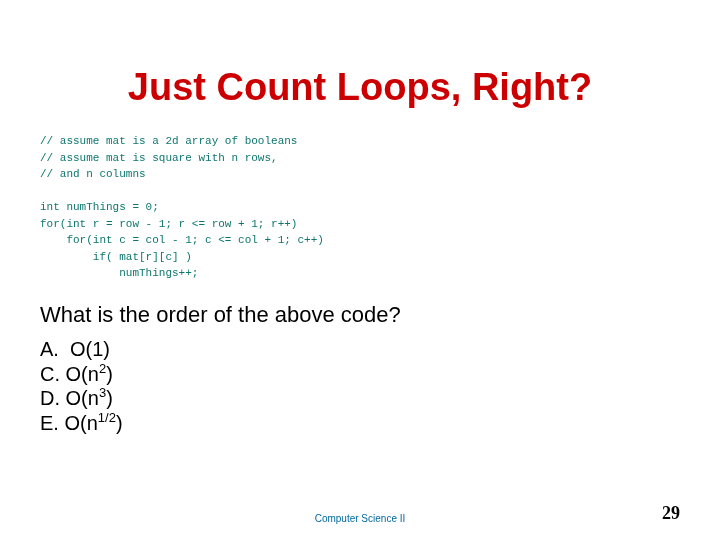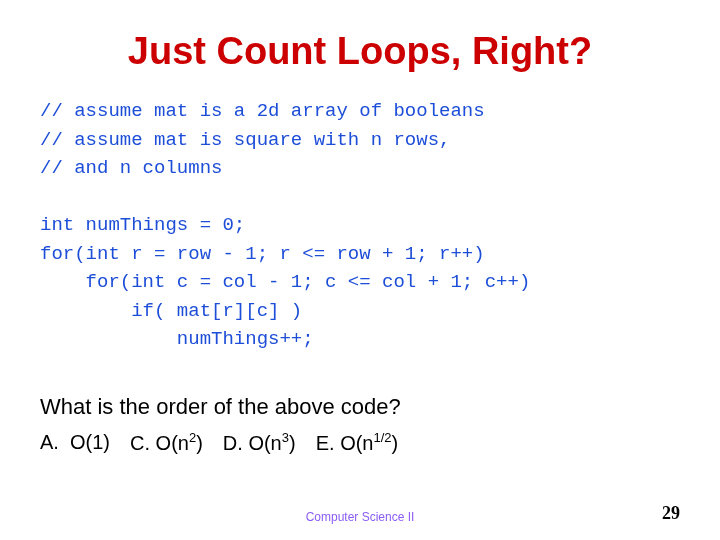--- a/index.html
+++ b/index.html
@@ -25,45 +25,45 @@
       flex-direction: column;
     }
 
     .slide-title {
       font-size: 38px;
       font-weight: bold;
       color: #cc0000;
       text-align: center;
       margin-bottom: 24px;
       font-family: Arial, sans-serif;
+      margin-top: 36px;
     }
 
     .code-block {
       font-family: 'Courier New', Courier, monospace;
-      font-size: 19px;
-      color: #1d4ed8;
+      font-size: 11px;
+      color: #0f766e;
       line-height: 1.5;
-      margin-bottom: 20px;
       white-space: pre;
     }
 
     .question-section {
       margin-top: 20px;
     }
 
     .question-text {
       font-size: 22px;
       color: #000000;
       margin-bottom: 10px;
       font-family: Arial, sans-serif;
     }
 
     .answer-options {
       display: flex;
-      flex-direction: row;
+      flex-direction: column;
       align-items: baseline;
       gap: 0px;
       font-size: 20px;
       font-family: Arial, sans-serif;
       color: #000000;
     }
 
     .answer-option {
       margin-right: 20px;
       white-space: nowrap;
@@ -78,22 +78,22 @@
       position: absolute;
       bottom: 16px;
       left: 0;
       right: 0;
       display: flex;
       justify-content: center;
       align-items: center;
     }
 
     .footer-title {
-      font-size: 12px;
-      color: #8b5cf6;
+      font-size: 10px;
+      color: #0369a1;
       font-family: Arial, sans-serif;
       text-align: center;
       flex: 1;
     }
 
     .page-number {
       position: absolute;
       bottom: 16px;
       right: 40px;
       font-size: 18px;

